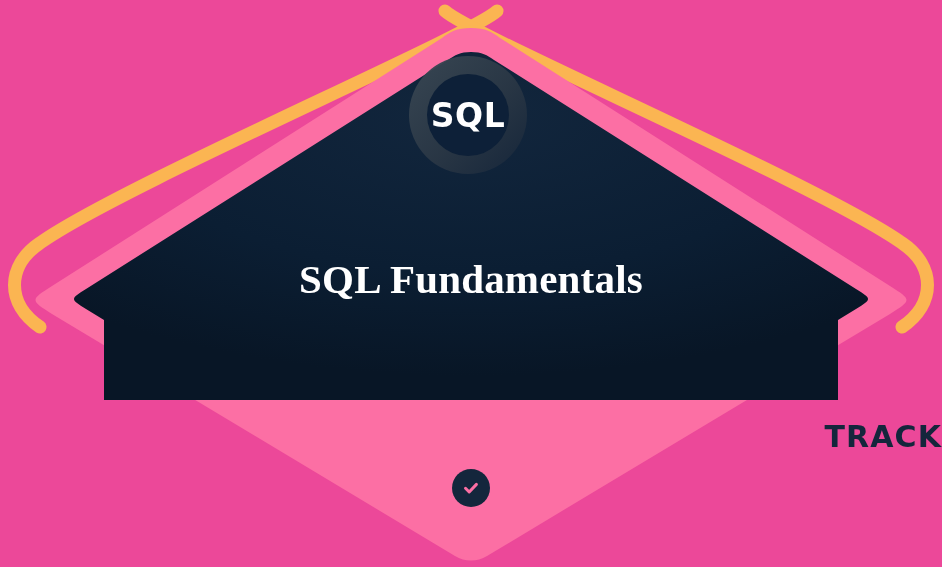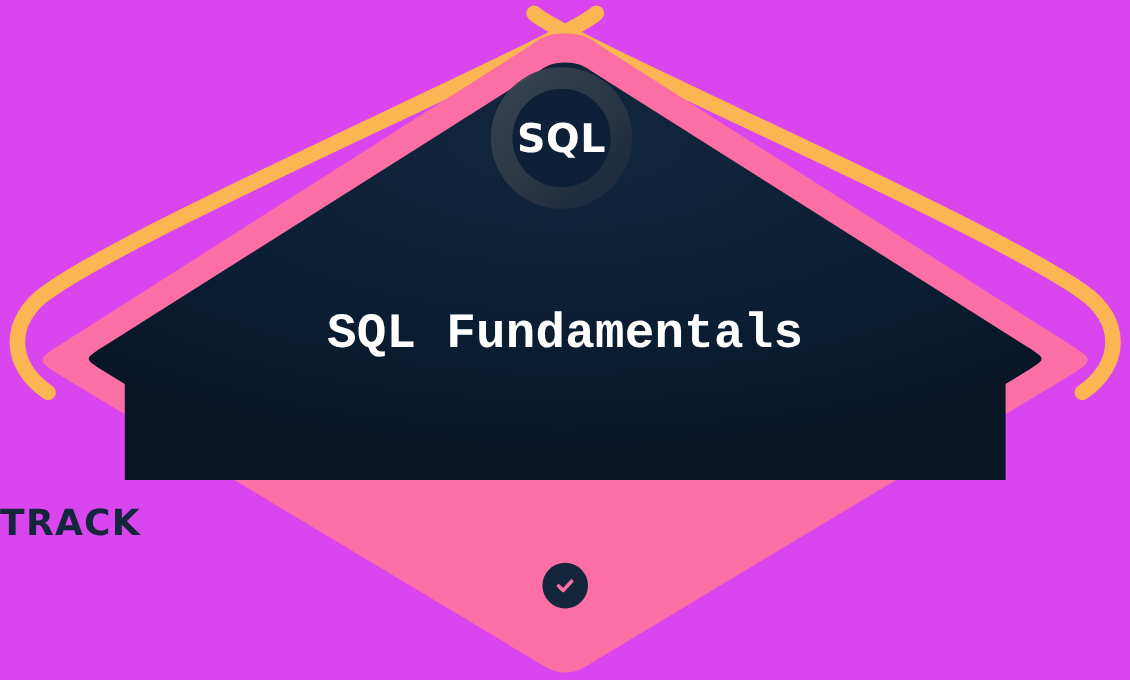--- a/index.html
+++ b/index.html
@@ -10,21 +10,21 @@
   body {
     width: 942px;
     height: 567px;
     overflow: hidden;
     font-family: "DejaVu Sans", "Liberation Sans", sans-serif;
   }
   #badge-root {
     position: relative;
     width: 942px;
     height: 567px;
-    background: #d946ef;
+    background: #ec4899;
   }
   #badge-svg {
     position: absolute;
     left: 0;
     top: 0;
     width: 942px;
     height: 567px;
     display: block;
   }
   
@@ -48,35 +48,35 @@
     line-height: 1;
     user-select: none;
   }
   
   #title {
     position: absolute;
     left: 0;
     top: 256px;
     width: 942px;
     text-align: center;
-    font-family: Liberation Mono, monospace;
+    font-family: Liberation Serif, serif;
     font-size: 41px;
     font-weight: 700;
     letter-spacing: 0.2px;
     color: #ffffff;
     line-height: 1.15;
     user-select: none;
   }
   
   #status-block {
     position: absolute;
     left: 0;
     top: 420px;
     width: 942px;
-    text-align: left;
+    text-align: right;
   }
   .status-line {
     font-family: "DejaVu Sans", "Liberation Sans", sans-serif;
     font-size: 30px;
     font-weight: 600;
     letter-spacing: 1.1px;
     color: #14263C;
     line-height: 1.12;
     user-select: none;
   }

